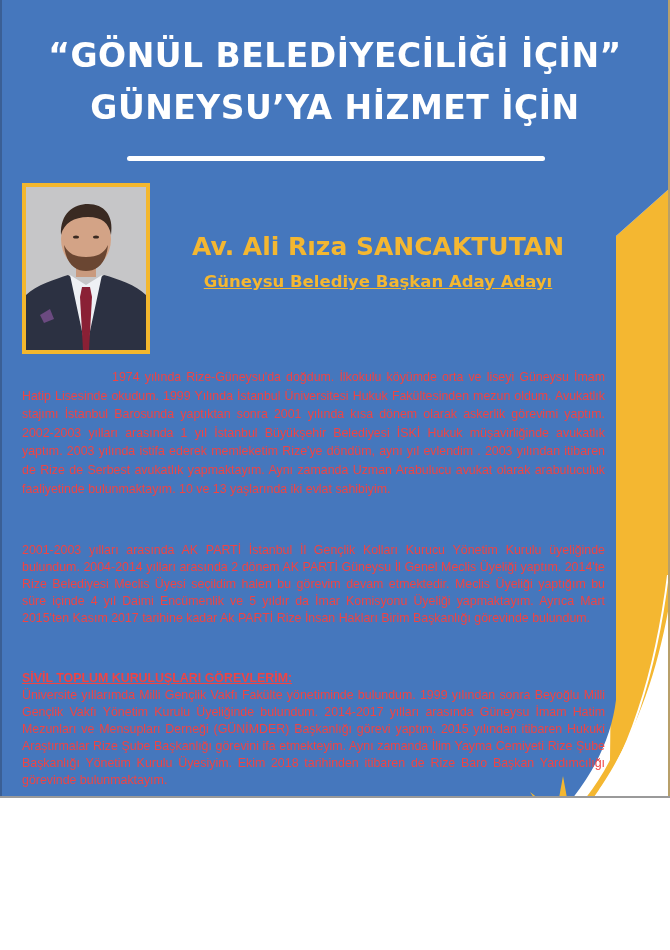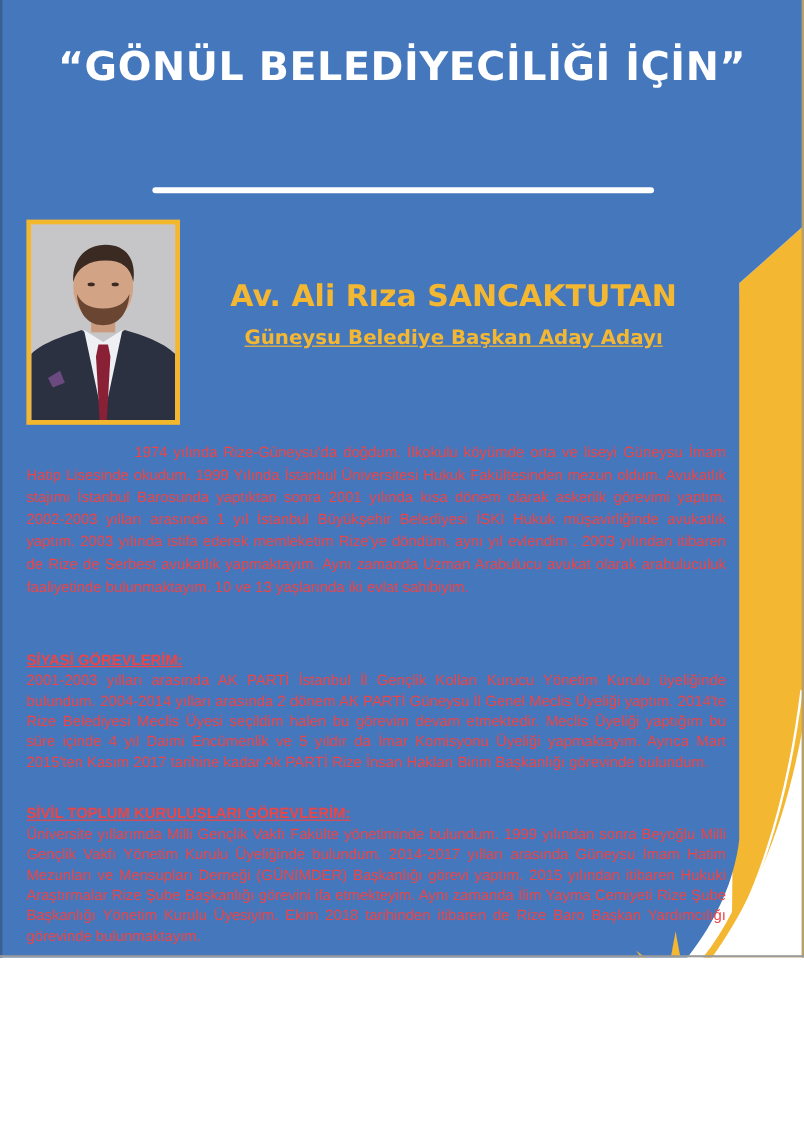--- a/index.html
+++ b/index.html
@@ -42,20 +42,21 @@
     <path d="M670 600 C650 720 600 820 500 890 C450 925 400 945 370 950 L670 950 Z" fill="#ffffff"></path>
 
     <path d="M668 575 C655 680 625 760 600 790" stroke="#ffffff" stroke-width="2" fill="none"></path>
 
     <path d="M0 0 L670 0 L670 188 L616 236 L616 700 C605 790 520 880 335 950 L0 950 Z" fill="#4577bd"></path>
   </svg>
 
   <div class="edge-l"></div>
 
   <div class="title l1">“GÖNÜL BELEDİYECİLİĞİ İÇİN”</div>
+  <div class="title l2">GÜNEYSU’YA HİZMET İÇİN</div>
   <div class="title-rule"></div>
 
   <div class="photo-frame">
     <div class="photo">
       <svg viewBox="0 0 120 163" width="100%" height="100%" preserveAspectRatio="none">
         <rect width="120" height="163" fill="#c6c6c8"></rect>
 
         <path d="M0 163 L0 108 C10 98 30 92 42 88 L60 100 L78 88 C92 92 110 98 120 108 L120 163 Z" fill="#2c3142"></path>
 
         <path d="M44 88 L60 163 L76 88 L60 98 Z" fill="#eef0f4"></path>
@@ -77,21 +78,20 @@
       </svg>
     </div>
   </div>
 
   <div class="name">Av. Ali Rıza SANCAKTUTAN</div>
   <div class="subtitle">Güneysu Belediye Başkan Aday Adayı</div>
 
   <div class="body-text para1">1974 yılında Rize-Güneysu'da doğdum. İlkokulu köyümde orta ve liseyi Güneysu İmam Hatip Lisesinde okudum. 1999 Yılında İstanbul Üniversitesi Hukuk Fakültesinden mezun oldum. Avukatlık stajımı İstanbul Barosunda yaptıktan sonra 2001 yılında kısa dönem olarak askerlik görevimi yaptım. 2002-2003 yılları arasında 1 yıl İstanbul Büyükşehir Belediyesi İSKİ Hukuk müşavirliğinde  avukatlık yaptım. 2003 yılında istifa ederek memleketim Rize'ye döndüm, aynı yıl evlendim . 2003 yılından itibaren de Rize de Serbest avukatlık yapmaktayım. Aynı zamanda Uzman Arabulucu avukat olarak arabuluculuk faaliyetinde bulunmaktayım.  10 ve 13 yaşlarında iki evlat sahibiyim.</div>
 
   <div class="body-text sec1">
-    <span class="section-head">SİYASİ GÖREVLERİM:</span>
     <span> 2001-2003 yılları arasında  AK PARTİ  İstanbul İl Gençlik Kolları Kurucu Yönetim Kurulu üyeliğinde bulundum. 2004-2014 yılları arasında 2 dönem AK PARTİ Güneysu İl Genel Meclis Üyeliği yaptım. 2014'te Rize Belediyesi Meclis Üyesi seçildim halen bu görevim devam etmektedir. Meclis Üyeliği yaptığım bu süre içinde 4 yıl Daimi Encümenlik ve 5 yıldır da İmar Komisyonu Üyeliği yapmaktayım. Ayrıca Mart 2015'ten Kasım 2017 tarihine kadar Ak PARTİ Rize İnsan Hakları Birim Başkanlığı görevinde bulundum.</span>
   </div>
 
   <div class="body-text sec2">
     <span class="section-head">SİVİL TOPLUM KURULUŞLARI GÖREVLERİM:</span>
     <span>Üniversite yıllarımda Milli Gençlik Vakfı Fakülte yönetiminde bulundum. 1999 yılından sonra Beyoğlu Milli Gençlik Vakfı Yönetim Kurulu Üyeliğinde bulundum. 2014-2017 yılları arasında Güneysu İmam Hatim Mezunları ve Mensupları Derneği (GÜNİMDER) Başkanlığı görevi yaptım. 2015 yılından itibaren Hukuki Araştırmalar Rize Şube Başkanlığı görevini ifa etmekteyim. Aynı zamanda İlim Yayma Cemiyeti Rize Şube Başkanlığı Yönetim Kurulu Üyesiyim. Ekim 2018 tarihinden itibaren de Rize Baro Başkan Yardımcılığı görevinde bulunmaktayım.</span>
   </div>
 
   <div class="contacts">
     <div class="row">

